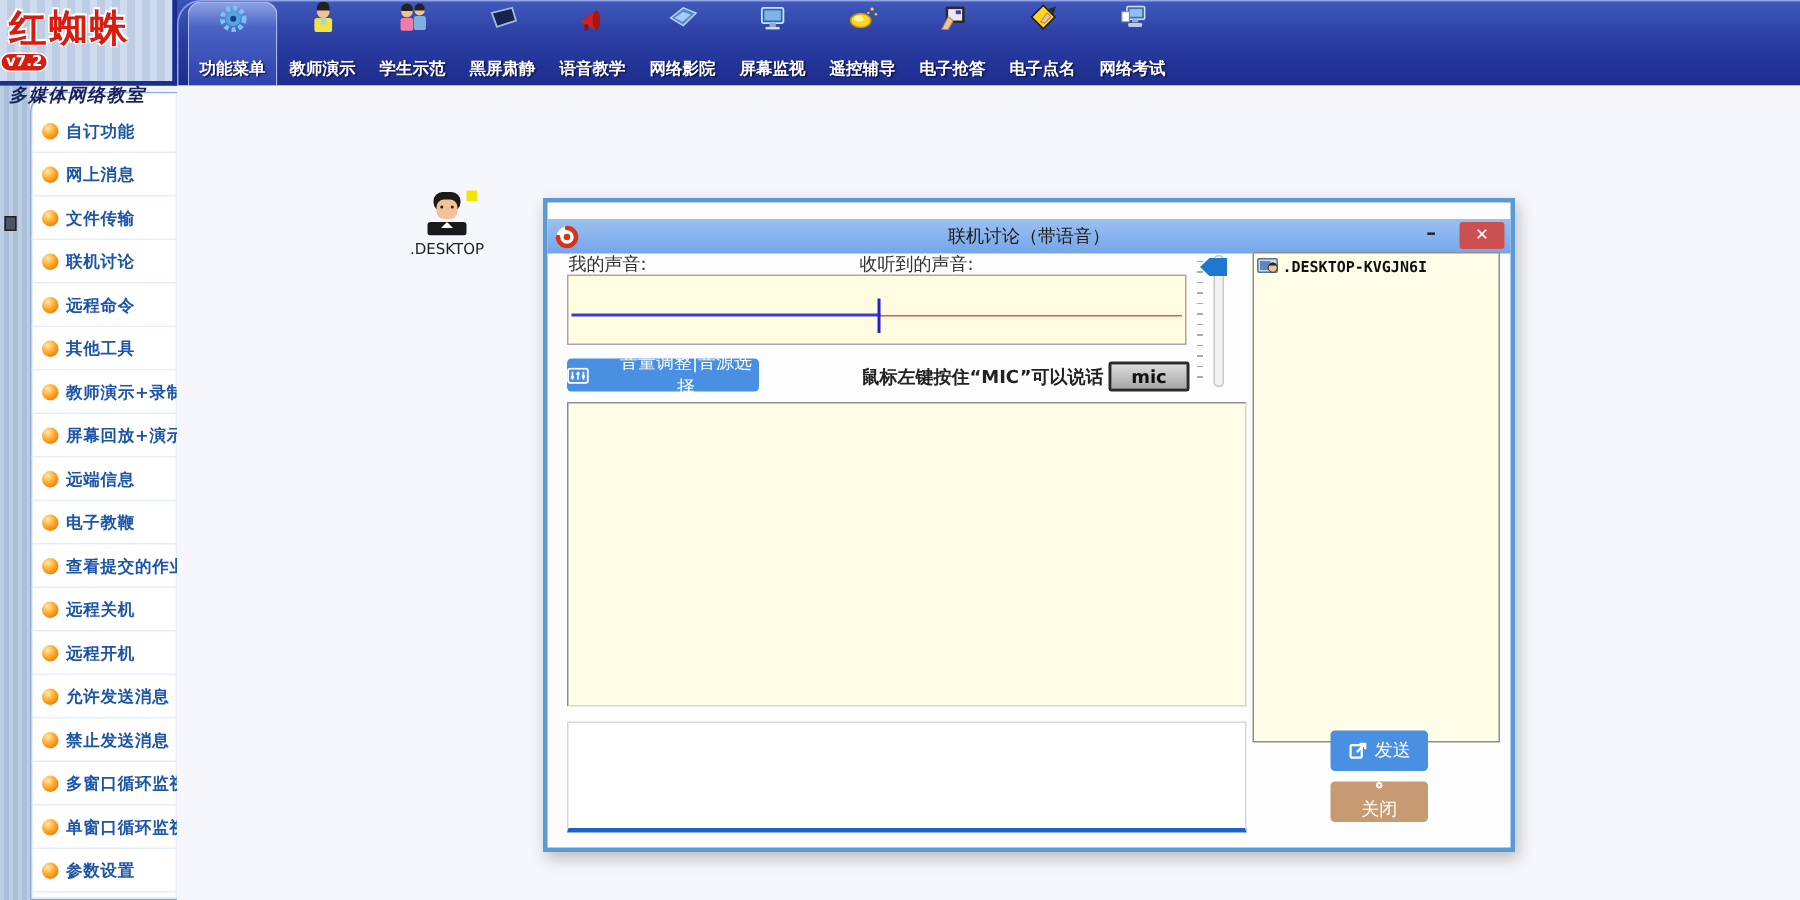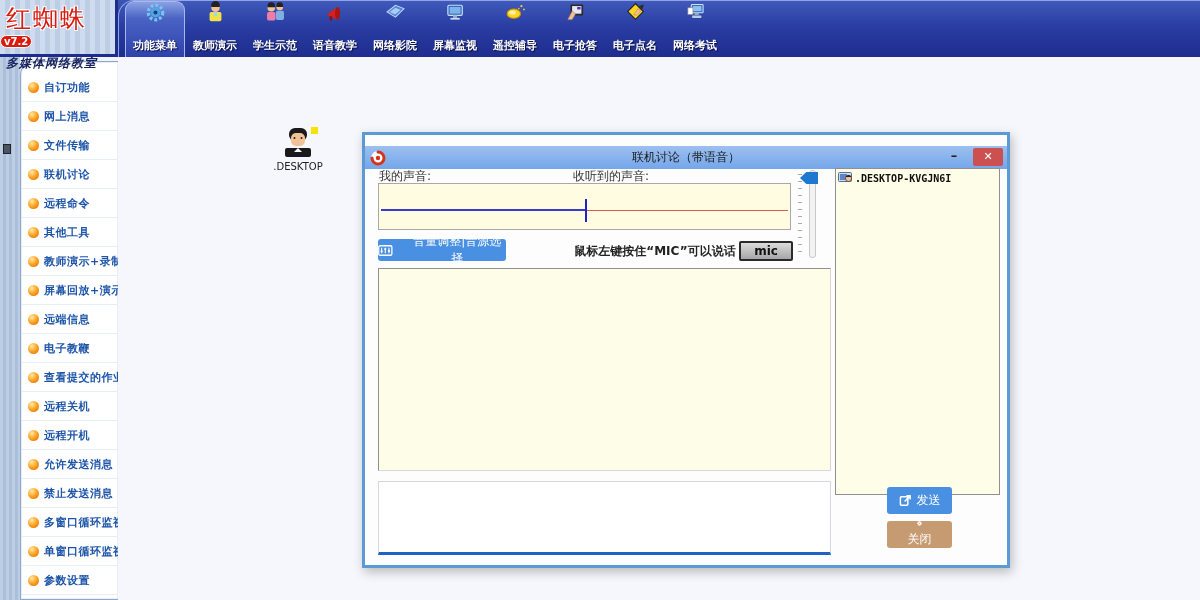--- a/index.html
+++ b/index.html
@@ -5,21 +5,21 @@
   * { margin:0; padding:0; box-sizing:border-box; }
   html,body { width:1200px; height:600px; overflow:hidden;
     font-family:"DejaVu Sans","Liberation Sans",sans-serif; background:#f2f4fb; }
 
   
   .toolbar { position:absolute; left:0; top:0; width:1200px; height:57px;
     background:linear-gradient(180deg,#3c55b4 0%,#2a3da2 40%,#1d2d8e 100%); }
   .logo-box { position:absolute; left:0; top:0; width:118px; height:57px;
     background:repeating-linear-gradient(90deg,#cfdcef 0 5px,#bccde4 5px 10px);
     border:3px solid #1d2d8e; border-left:none; border-top:none; padding:2px 6px; z-index:3; }
-  .logo-title { font-size:25px; font-weight:normal; color:#d81d10; letter-spacing:2px;
+  .logo-title { font-size:25px; font-weight:bold; color:#d81d10; letter-spacing:2px;
     text-shadow:1px 1px 0 #fff,-1px -1px 0 #fff,1px -1px 0 #fff,-1px 1px 0 #fff; display:inline-block; }
   .logo-version { display:inline-block; background:#d81d10; color:#fff; font-size:10px; font-weight:bold;
     border:1px solid #fff; border-radius:7px; padding:0 3px; vertical-align:top; margin-left:-6px; }
   .logo-subtitle { font-size:12px; font-weight:bold; font-style:italic; color:#18235e; letter-spacing:1px; margin-top:1px; }
   .tool-strip { position:absolute; left:118px; top:0; right:0; height:57px;
     border-radius:16px 0 0 0; border-top:1px solid #90a5e6; border-left:1px solid #90a5e6;
     background:linear-gradient(180deg,#4059bb 0%,#2a3da2 45%,#1d2d8e 100%);
     display:flex; align-items:stretch; padding-left:6px; }
   .tool-btn { width:60px; display:flex; flex-direction:column; align-items:center;
     justify-content:flex-end; padding-bottom:4px; cursor:pointer; }
@@ -132,20 +132,26 @@
           <path d="M3.5 6 a4.5 4.5 0 0 1 9 0 l0 1.5 -9 0z" fill="#222"></path>
           <rect x="3" y="13" width="10" height="10" rx="2" fill="#f07ca8"></rect>
           <circle cx="18" cy="7" r="4" fill="#f2c296"></circle>
           <path d="M14 5.5 a4 4 0 0 1 8 0 l0 1.5 -8 0z" fill="#222"></path>
           <rect x="13.5" y="11.5" width="9.5" height="11" rx="2" fill="#7fb0e0"></rect>
         </svg>
       <span class="tool-label">学生示范</span>
     </div>
     <div class="tool-btn">
       <svg viewBox="0 0 26 26">
+          <polygon points="4,9 20,5 23,15 8,20" fill="#16244c" stroke="#9db8dd" stroke-width="1.5"></polygon>
+        </svg>
+      <span class="tool-label">黑屏肃静</span>
+    </div>
+    <div class="tool-btn">
+      <svg viewBox="0 0 26 26">
           <polygon points="3,16 15,7 15,22 6,18" fill="#d62020"></polygon>
           <ellipse cx="15.5" cy="14.5" rx="3" ry="7.5" fill="#a81515"></ellipse>
           <rect x="6" y="18" width="3" height="5" fill="#8c1111"></rect>
         </svg>
       <span class="tool-label">语音教学</span>
     </div>
     <div class="tool-btn">
       <svg viewBox="0 0 26 26">
           <polygon points="3,13 13,5 23,9 13,19" fill="#4f86d8" stroke="#bcd6f2" stroke-width="1.2"></polygon>
           <polygon points="6,13 13,8 19,10.5 12.5,16" fill="#a9ccf0"></polygon>

